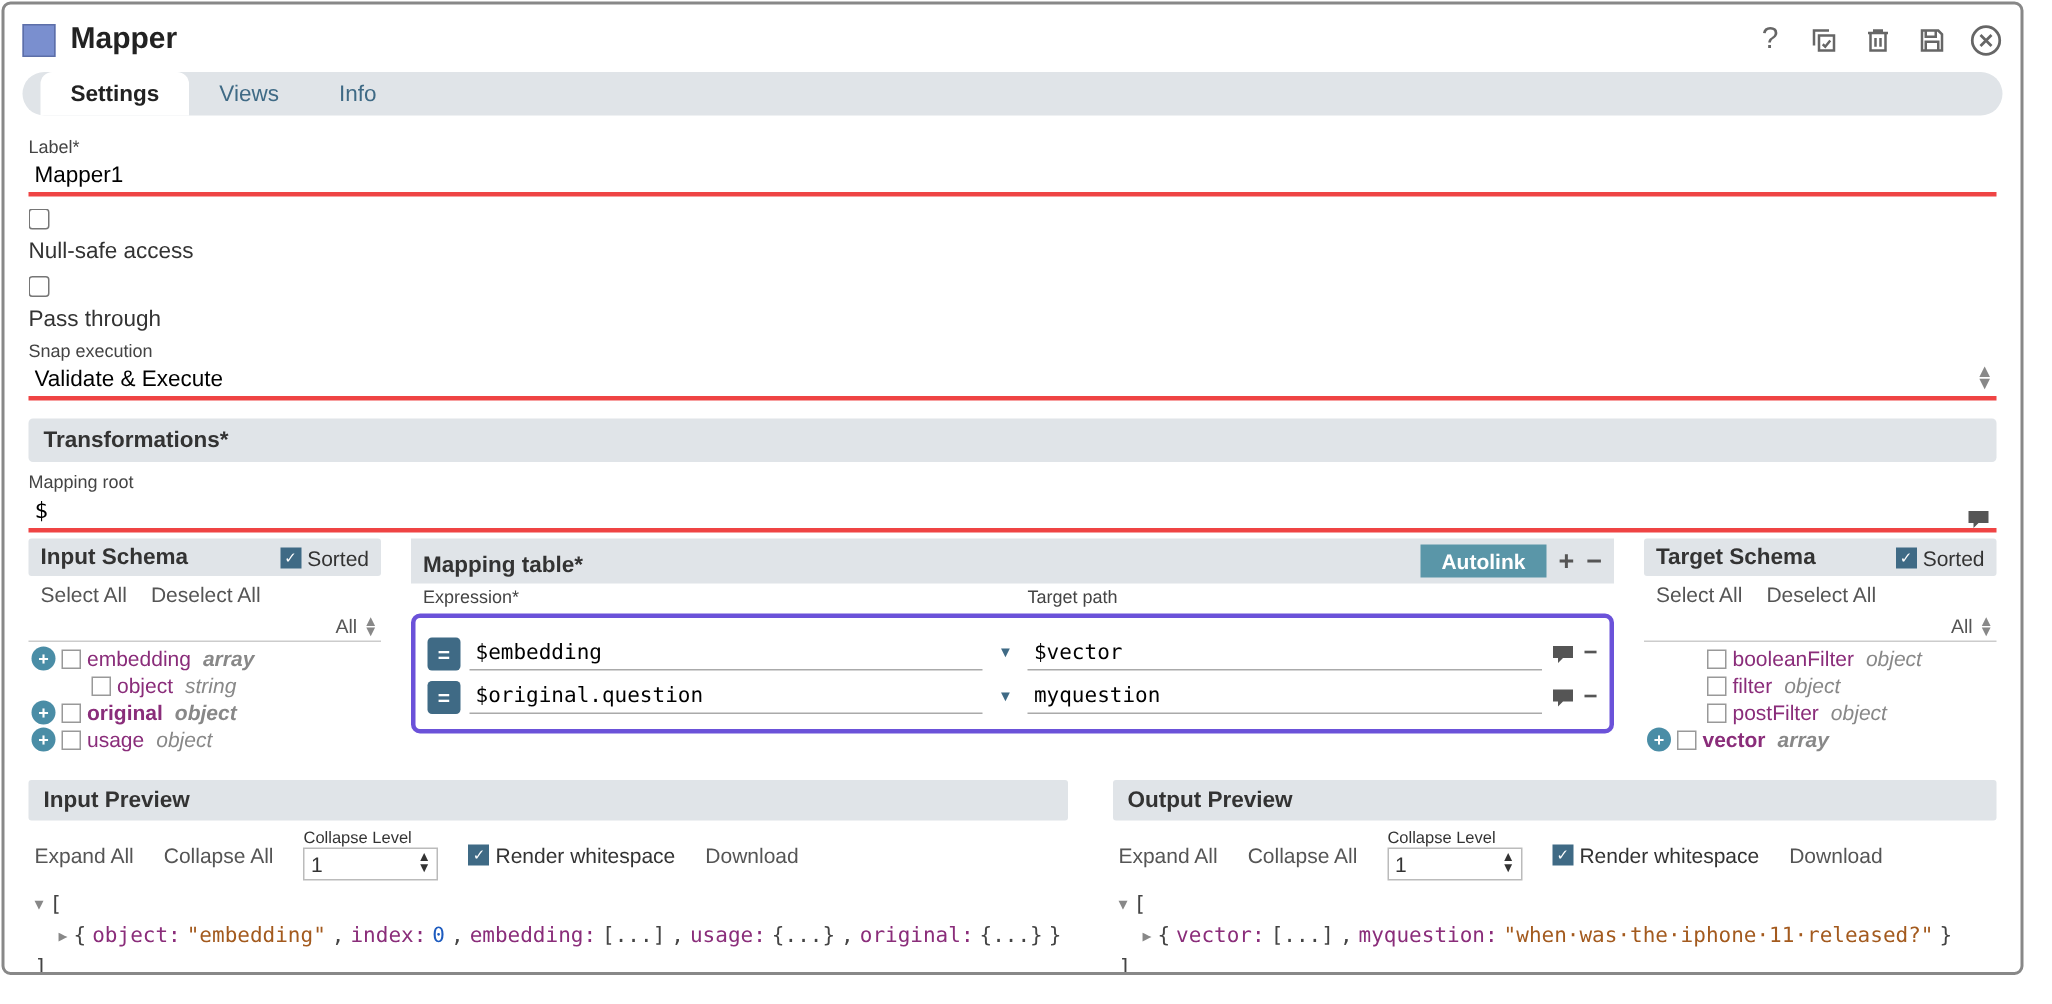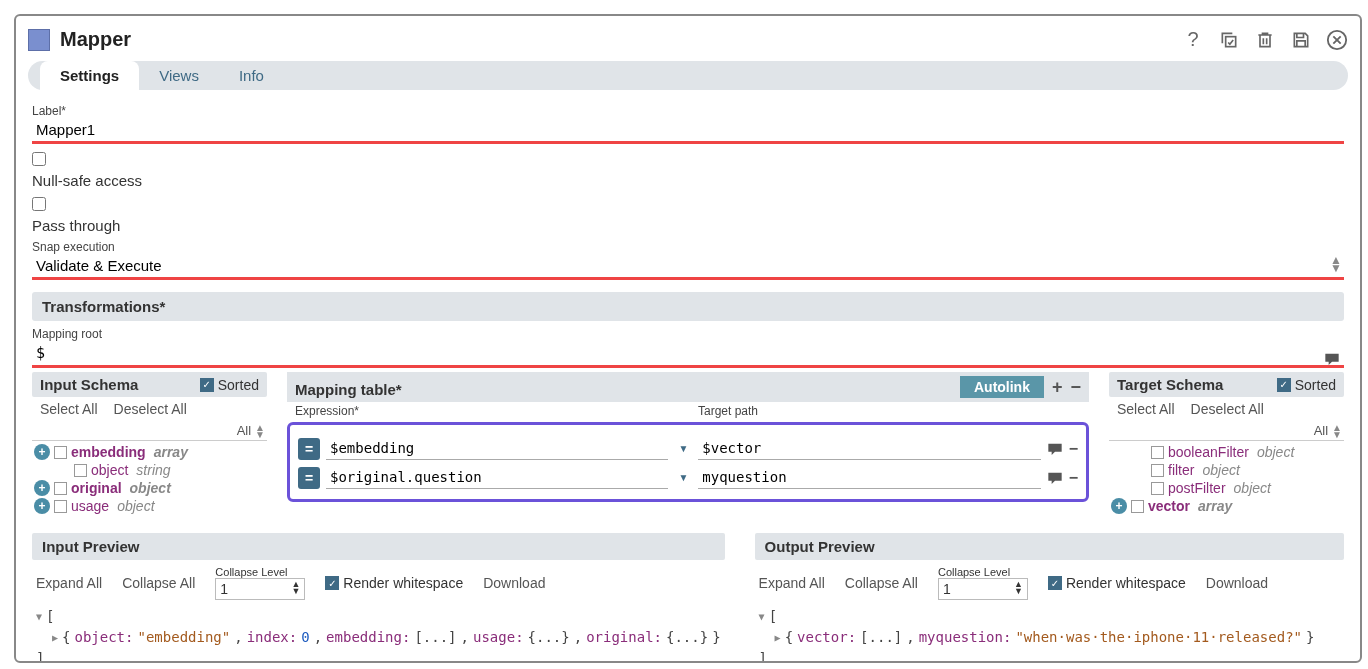--- a/index.html
+++ b/index.html
@@ -1,17 +1,17 @@
 <!DOCTYPE html>
 <html><head>
 <meta charset="utf-8">
 <style>
 * { box-sizing: border-box; margin: 0; padding: 0; }
 body { font-family: "Segoe UI", Arial, sans-serif; font-size: 14px; color: #333; background: #fff; }
-.window { border: 2px solid #888; border-radius: 6px; width: 1348px; height: 649px; margin: 14px; padding: 8px 12px; position: relative; overflow: hidden; }
+.window { border: 2px solid #888; border-radius: 6px; width: 1348px; height: 649px; margin: 1px; padding: 8px 12px; position: relative; overflow: hidden; }
 .titlebar { display: flex; align-items: center; justify-content: space-between; padding: 4px 0 10px; }
 .title-left { display: flex; align-items: center; gap: 10px; }
 .app-icon { width: 22px; height: 22px; background: #7a8fcf; border: 1px solid #5d6fa8; }
 .app-title { font-size: 20px; font-weight: 700; color: #222; }
 .title-right { display: flex; align-items: center; gap: 14px; color: #666; }
 .title-right .ticon { font-size: 20px; cursor: pointer; display: inline-flex; align-items: center; justify-content: center; width: 22px; height: 22px; }
 .tabs { background: #e0e4e8; border-radius: 16px; padding: 0; display: flex; align-items: center; }
 .tab { padding: 6px 20px; color: #3f6a85; cursor: pointer; font-size: 15px; }
 .tab.active { background: #fff; border-top-left-radius: 8px; border-top-right-radius: 8px; color: #222; font-weight: 700; margin-left: 12px; }
 .content { padding: 8px 4px 0; }
@@ -174,21 +174,21 @@
           <span>Deselect All</span>
         </div>
         <div class="filter-row">
           <span class="all">All</span>
           <span class="step">▲<br>▼</span>
         </div>
         <div class="tree">
           <div class="tree-row">
               <span class="expand-btn">+</span>
               <span class="tree-cb"></span>
-              <span class="tree-name" style="font-weight:700;">embedding</span>
+              <span class="tree-name" style="font-weight:400;">embedding</span>
               <span class="tree-type" style="font-weight:700;">array</span>
             </div>
           <div class="tree-row">
               <span class="spacer"></span>
               <span class="spacer"></span>
               <span class="tree-cb"></span>
               <span class="tree-name">object</span>
               <span class="tree-type">string</span>
             </div>
           <div class="tree-row">

